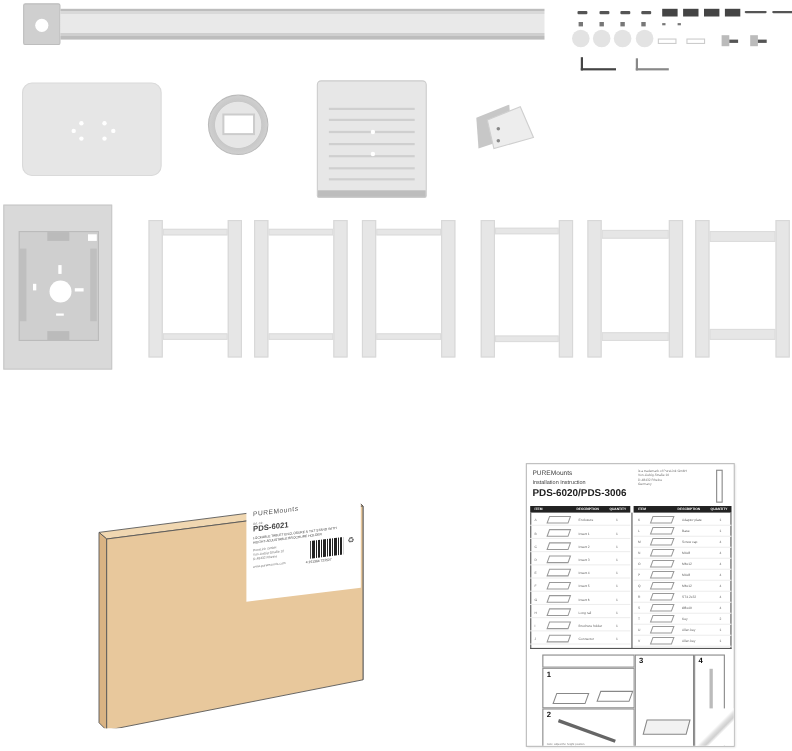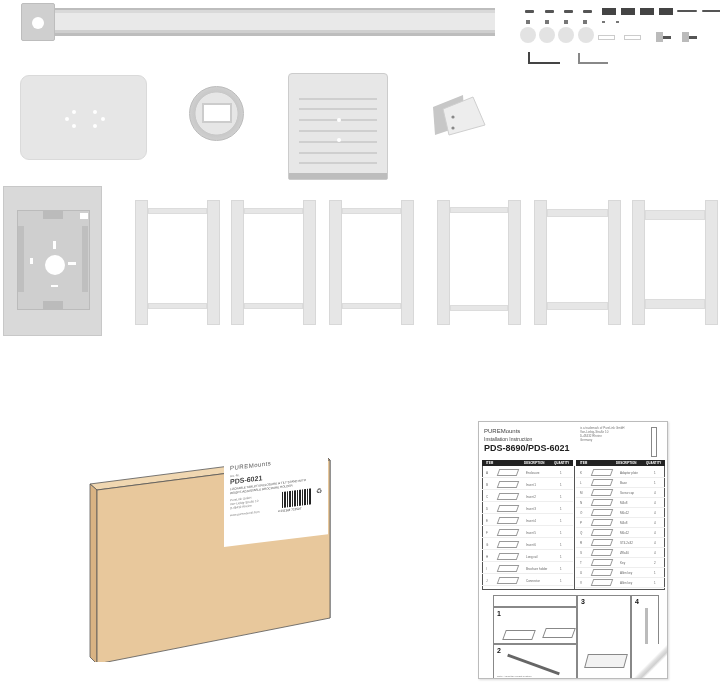--- a/index.html
+++ b/index.html
@@ -202,21 +202,21 @@
     <div style="font-size:3px;color:#777;margin-top:3px;">www.puremounts.com</div>
     <div style="position:absolute;left:52px;top:0;width:30px;height:16px;background:repeating-linear-gradient(90deg,#222 0 1px,#fff 1px 2px,#222 2px 4px,#fff 4px 5px);"></div>
     <div style="position:absolute;left:48px;top:17px;font-size:3px;color:#333;">4 251364 722507</div>
     <div style="position:absolute;left:86px;top:0;font-size:7px;color:#555;">♻</div>
   </div>
 </div>
 
 <div class="abs manual">
   <div class="m-text" style="left:5px;top:6px;font-size:6px;color:#444;">PUREMounts</div>
   <div class="m-text" style="left:5px;top:14px;font-size:5px;color:#444;">Installation Instruction</div>
-  <div class="m-text" style="left:5px;top:21px;font-size:9px;font-weight:bold;">PDS-8690/PDS-6021</div>
+  <div class="m-text" style="left:5px;top:21px;font-size:9px;font-weight:bold;">PDS-6020/PDS-3006</div>
   <div class="m-text m-tiny" style="left:101px;top:4px;">is a trademark of PureLink GmbH</div>
   <div class="m-text m-tiny" style="left:101px;top:8px;">Von-Liebig-Straße 10</div>
   <div class="m-text m-tiny" style="left:101px;top:12px;">D-48432 Rheine</div>
   <div class="m-text m-tiny" style="left:101px;top:16px;">Germany</div>
   <div class="abs" style="left:172px;top:5px;width:6px;height:30px;border:1px solid #888;"></div>
 
   <div class="m-head" style="left:3px;top:38px;width:91px;">
     <span style="position:absolute;left:4px;">ITEM</span>
     <span style="position:absolute;left:42px;">DESCRIPTION</span>
     <span style="position:absolute;left:72px;">QUANTITY</span>

